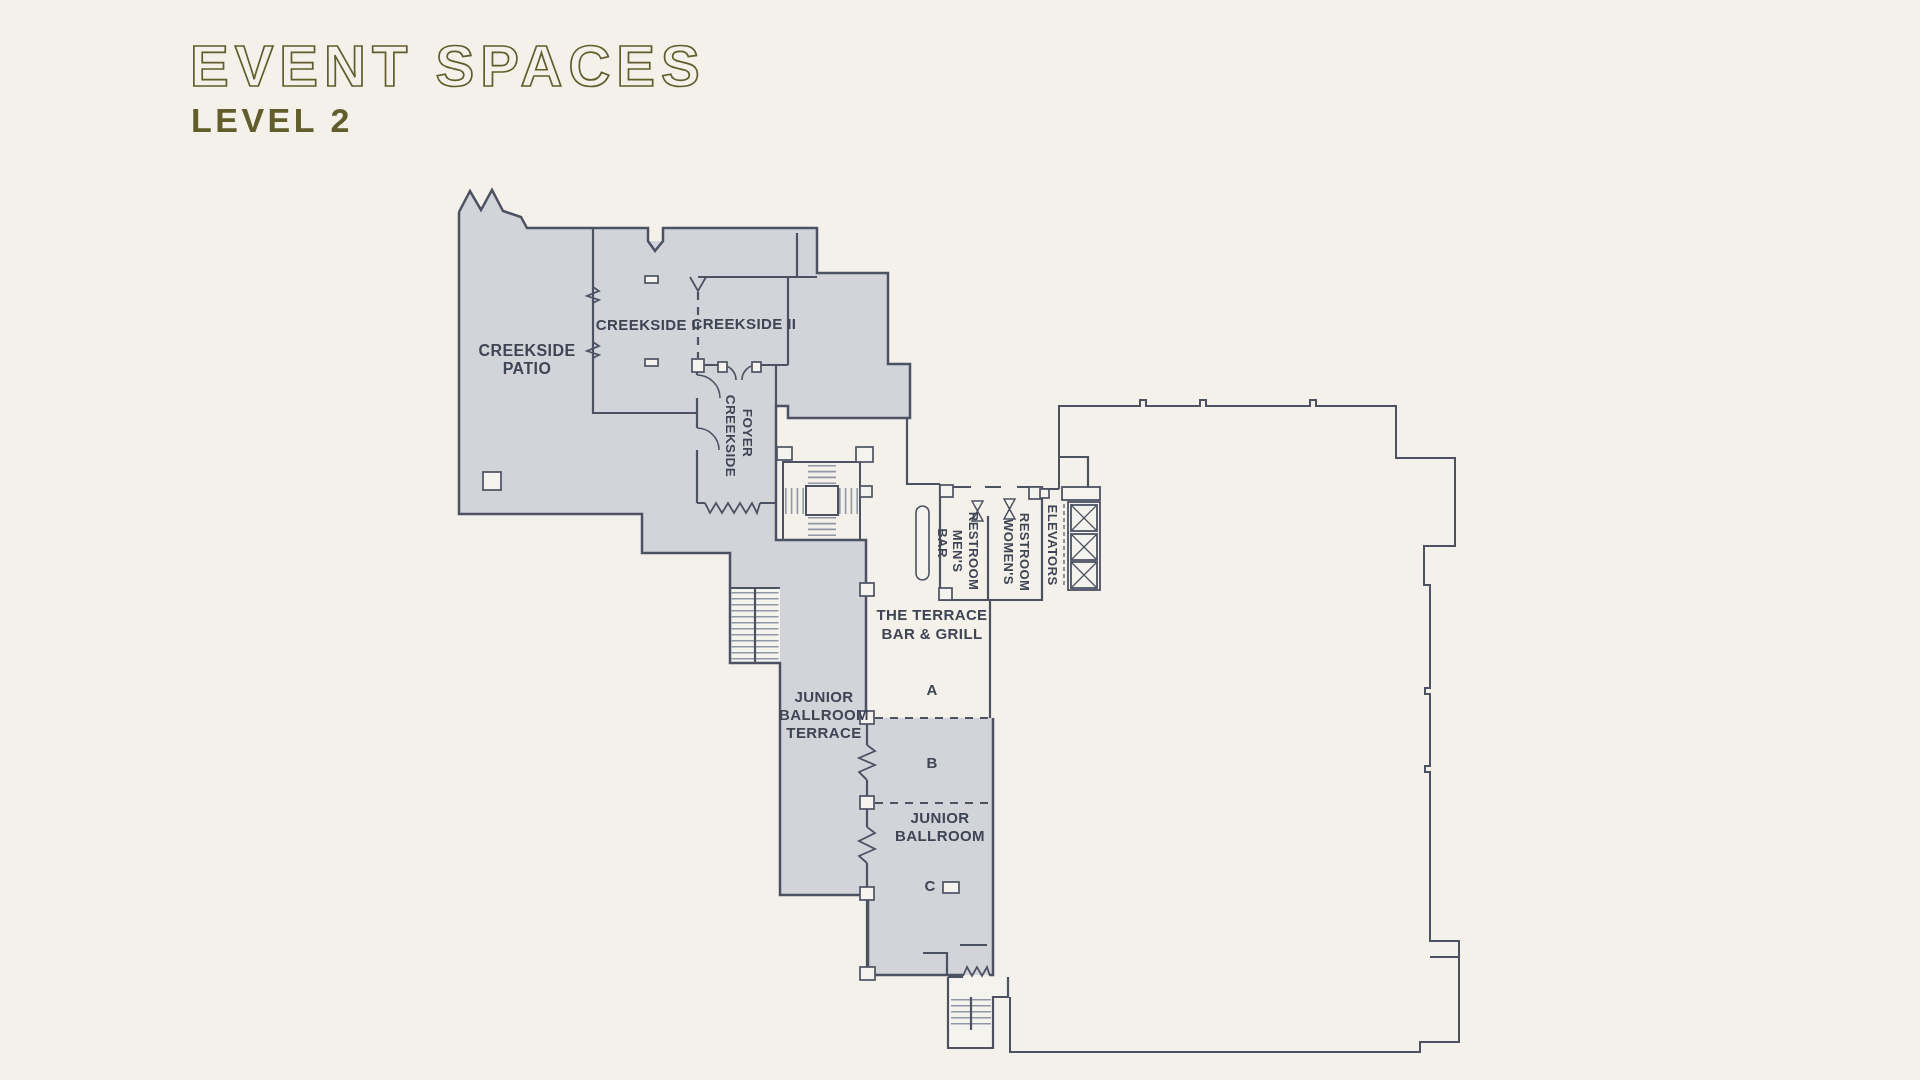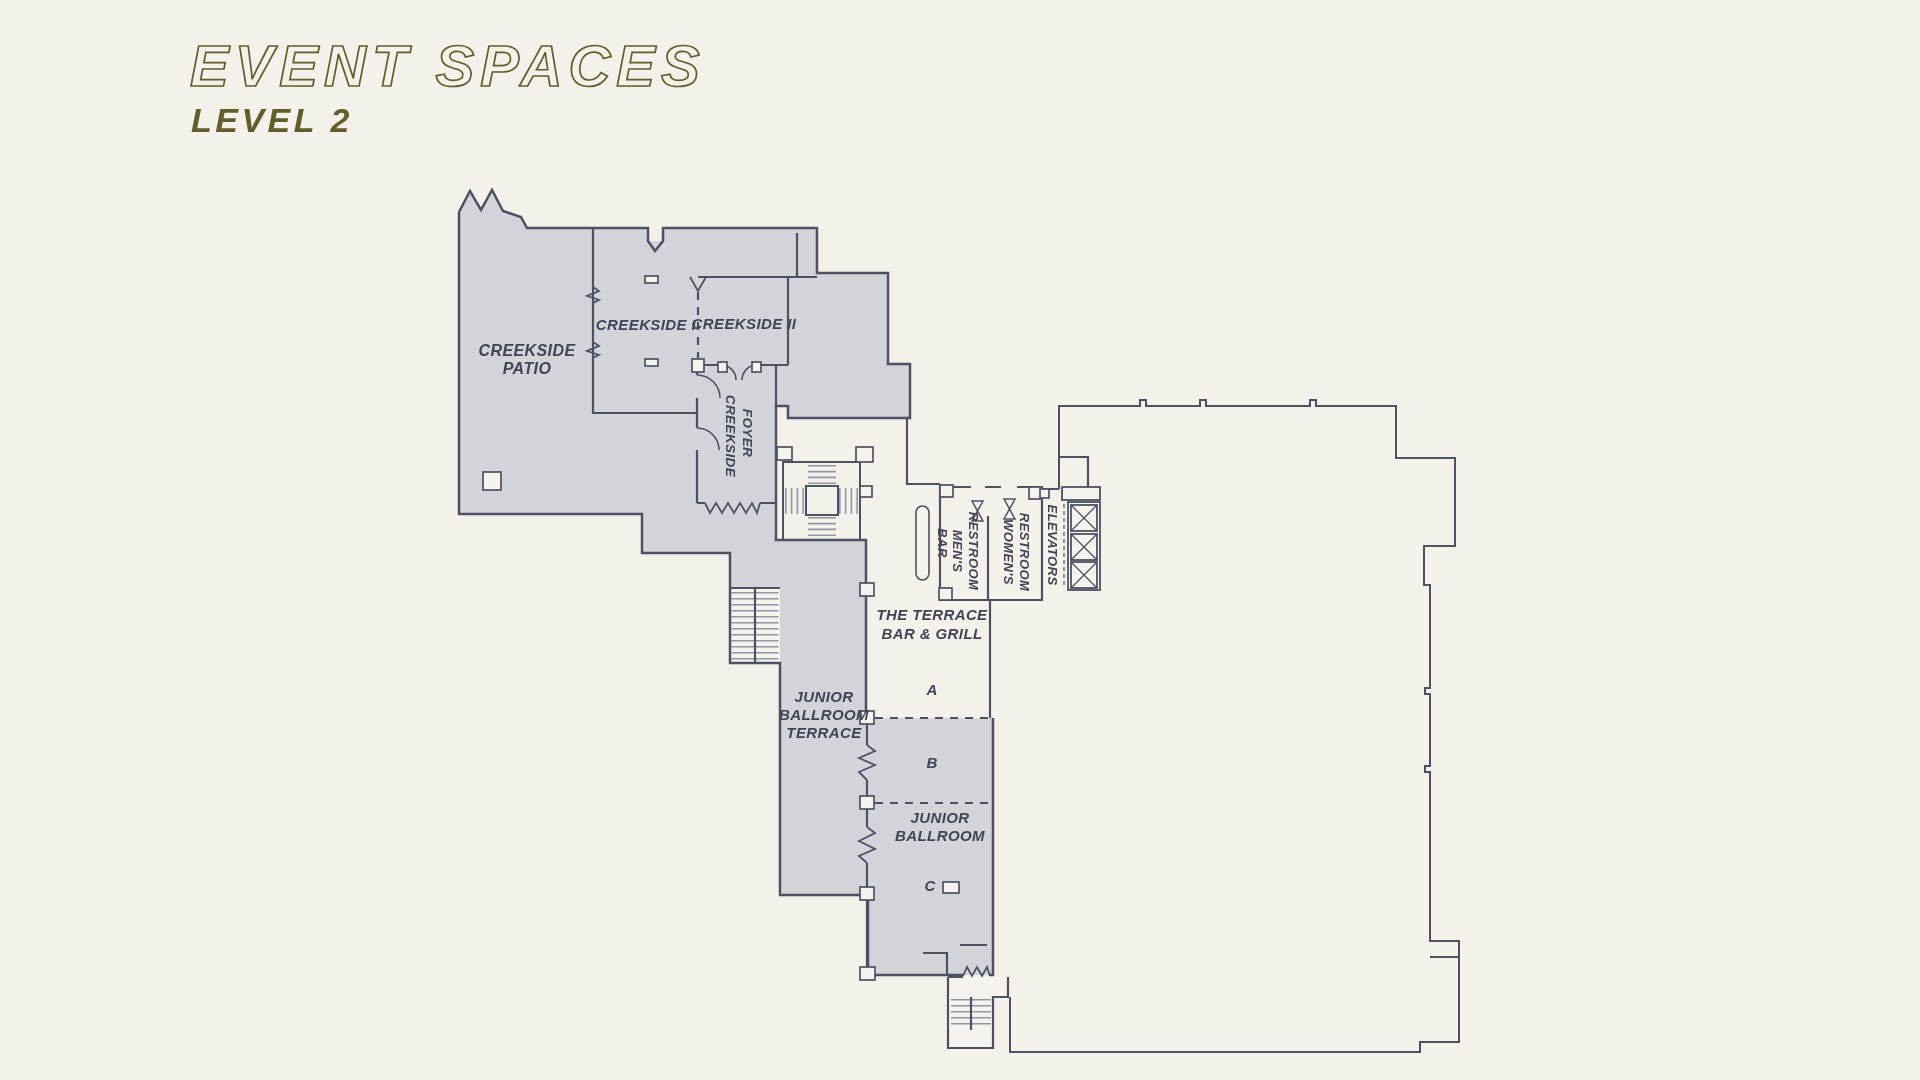--- a/index.html
+++ b/index.html
@@ -1,21 +1,21 @@
 <!DOCTYPE html>
 <html style="--bg: #f4f1ea; --gray: #d3d4da; --wall: #4d5263; --label: #3f4554; --accent: #615e2c; --roomwhite: #f5f3ed;"><head>
 <meta charset="utf-8">
 <style>
   :root{
     --bg:#f4f1ea; --gray:#d3d4da; --wall:#4d5263; --label:#3f4554;
     --accent:#615e2c; --roomwhite:#f5f3ed; --hatch:#9098a6;
   }
   html,body{margin:0;padding:0;background:var(--bg);}
   .stage{position:relative;width:1920px;height:1080px;background:var(--bg);overflow:hidden;
-         font-family:"Liberation Sans","DejaVu Sans",sans-serif;font-style:italic;}
+         font-family:"Liberation Sans","DejaVu Sans",sans-serif;}
   svg{display:block}
   .lbl{font-family:"Liberation Sans","DejaVu Sans",sans-serif;font-weight:700;
        fill:var(--label);letter-spacing:.4px;}
   .title-outline{font-family:"Liberation Sans","DejaVu Sans",sans-serif;font-weight:700;
        fill:none;stroke:var(--accent);stroke-width:1.7px;letter-spacing:6px;}
   .title-solid{font-family:"Liberation Sans","DejaVu Sans",sans-serif;font-weight:700;
        fill:var(--accent);letter-spacing:3.5px;}
 </style>
 </head>
 <body>

